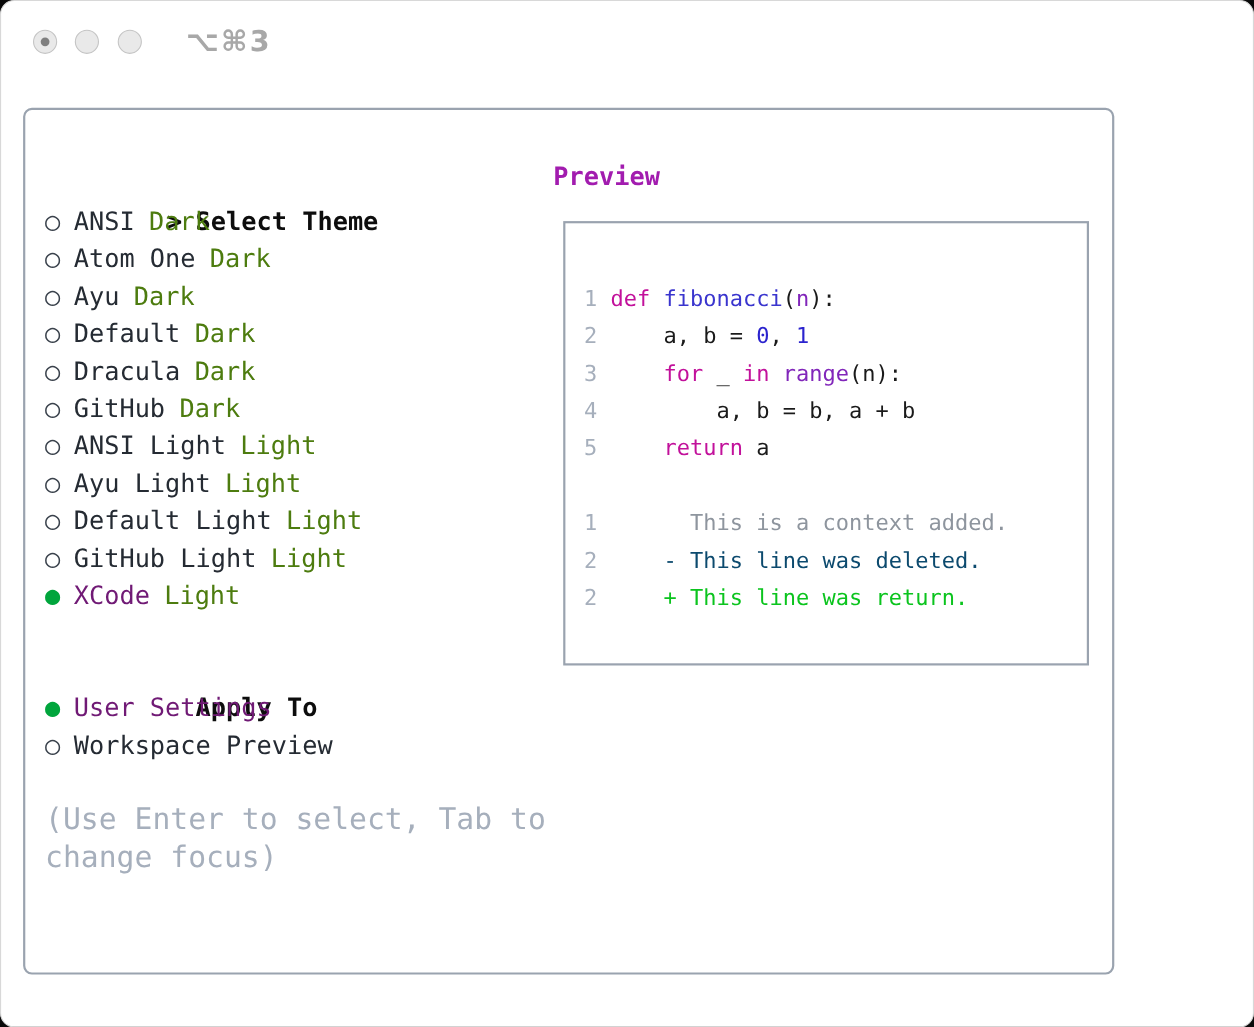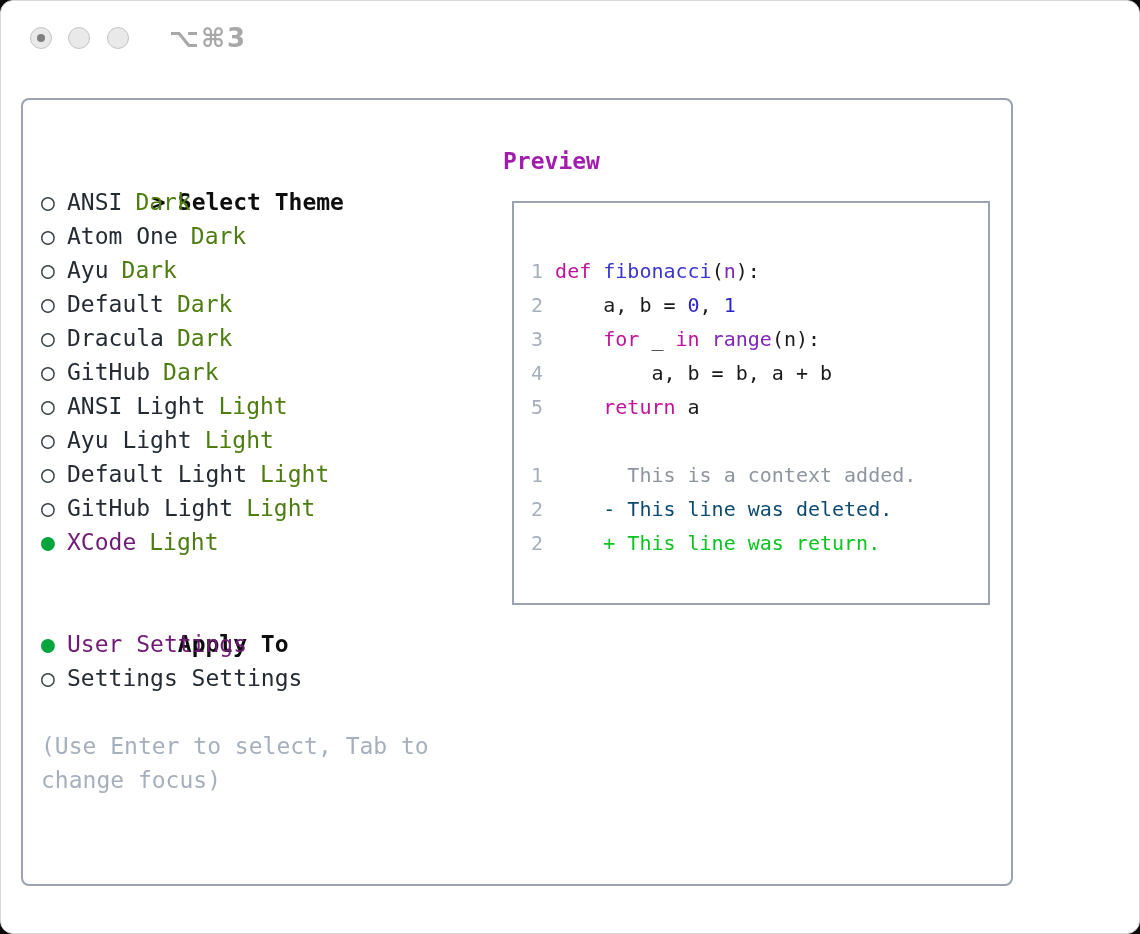--- a/index.html
+++ b/index.html
@@ -40,21 +40,21 @@
   }
   .left-col{position:absolute;left:18px;top:51px;}
   .row{height:34px;line-height:34px;font-size:23px;white-space:pre;color:#252b33;}
   .row .bullet{display:inline-block;width:26px;color:#3a424c;}
   .row .bullet.green{color:#00a53c;}
   .row .prompt{display:inline-block;width:26px;color:#0d0d0d;font-weight:bold;}
   .hdr{font-weight:bold;color:#0d0d0d;}
   .green-text{color:#701a75;}
   .tag{color:#4d7c0f;margin-left:13px;text-align:right;}
   .spacer{height:34px;}
-  .help{font-size:23px;line-height:34px;color:#a6afbc;white-space:pre;}
+  .help{font-size:27px;line-height:34px;color:#a6afbc;white-space:pre;}
   
   .preview-title{
     position:absolute;left:480px;top:44px;height:34px;line-height:34px;
     font-size:23px;font-weight:bold;color:#a21caf;
   }
   .preview-box{
     position:absolute;left:489px;top:101px;width:478px;height:404px;
     border:2px solid #9aa3af;box-sizing:border-box;background:#fff;
     padding:51px 0 0 17px;overflow:hidden;
   }
@@ -105,21 +105,21 @@
         </div>
 
       <div class="spacer"></div>
 
       <div class="row">
         <span class="bullet"> </span><span class="hdr">Apply To</span>
       </div>
 
       <div id="apply-list">
           <div class="row"><span class="bullet green">●</span><span class="green-text">User Settings</span></div>
-          <div class="row"><span class="bullet">○</span><span class="">Settings Settings</span></div>
+          <div class="row"><span class="bullet">○</span><span class="">Workspace Preview</span></div>
         </div>
 
       <div class="spacer"></div>
 
       <div class="help">(Use Enter to select, Tab to</div>
       <div class="help">change focus)</div>
     </div>
 
     <div class="preview-title">Preview</div>
 

